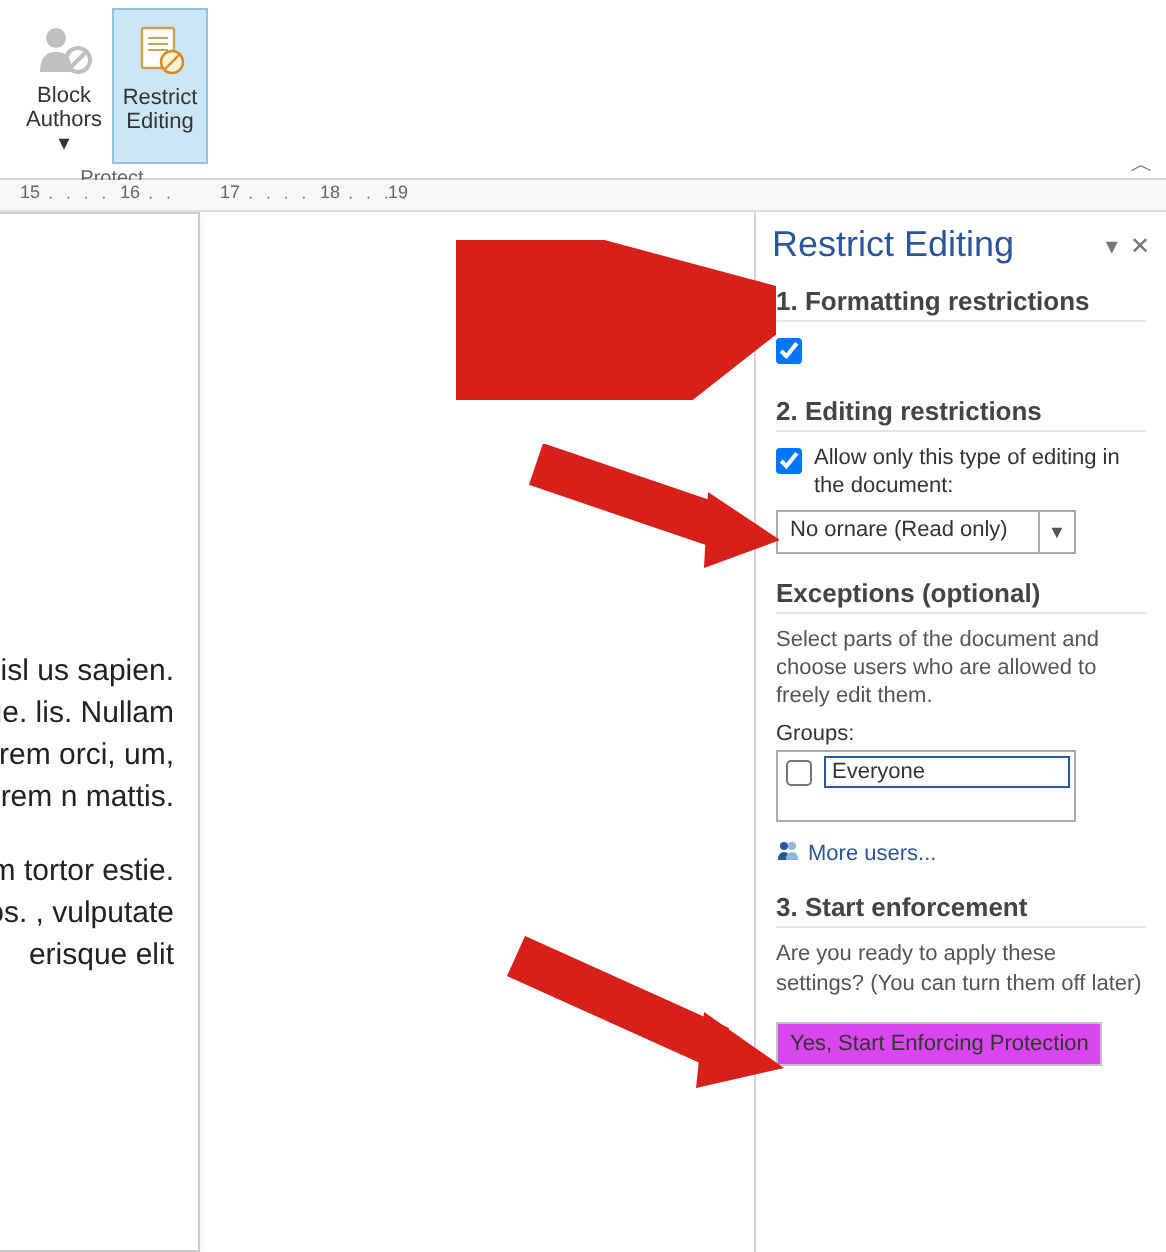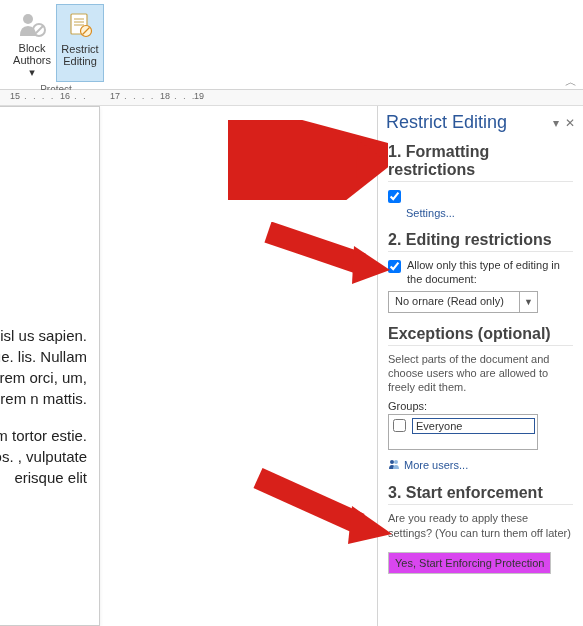--- a/index.html
+++ b/index.html
@@ -26,31 +26,31 @@
 .doc-text { font-family: "Times New Roman", serif; font-size: 15px; color: #222; line-height: 1.4; text-align: right; }
 .doc-text p { margin-bottom: 16px; }
 
 .pane { width: 206px; border-left: 1px solid #d4d4d4; background: #fff; padding: 0; position: relative; font-size: 11px; color: #333; }
 .pane-header { display: flex; align-items: center; justify-content: space-between; padding: 6px 8px 10px; }
 .pane-title { font-size: 18px; color: #2b579a; font-weight: 400; }
 .pane-header-ctrls { display: flex; gap: 6px; color: #777; }
 .pane-header-ctrls span { cursor: pointer; font-size: 12px; }
 
 .pane-section { padding: 0 10px 12px; }
-.pane-heading { font-weight: 700; color: #444; font-size: 16px; margin-bottom: 6px; border-bottom: 1px solid #e5e5e5; padding-bottom: 2px; }
+.pane-heading { font-weight: 700; color: #444; font-size: 13px; margin-bottom: 6px; border-bottom: 1px solid #e5e5e5; padding-bottom: 2px; }
 .pane-row { display: flex; align-items: flex-start; gap: 6px; margin-bottom: 4px; }
 .pane-row input[type=checkbox] { margin-top: 2px; }
 .pane-row label { flex: 1; line-height: 1.3; }
 .pane-link { color: #2b579a; cursor: pointer; margin-left: 18px; font-size: 11px; }
 .pane-select { display: flex; border: 1px solid #ababab; width: 150px; height: 22px; margin-left: 0; }
 .pane-select-text { flex: 1; padding: 3px 6px; }
 .pane-select-arrow { width: 18px; border-left: 1px solid #ababab; text-align: center; font-size: 9px; line-height: 20px; color: #555; }
 .pane-desc { color: #555; line-height: 1.3; margin-bottom: 6px; }
 .groups-box { border: 1px solid #ababab; width: 150px; height: 36px; padding: 2px; }
-.groups-item { display: flex; align-items: center; gap: 4px; }
+.groups-item { display: flex; align-items: flex-start; gap: 4px; }
 .groups-item input { margin: 2px; }
 .groups-item-text { background: #fff; border: 1px solid #2b579a; flex: 1; padding: 1px 3px; font-size: 11px; }
 .more-users { color: #2b579a; cursor: pointer; display: flex; align-items: center; gap: 4px; margin-top: 8px; font-size: 11px; }
 .enforce-btn { background: #d946ef; border: 1px solid #c3c3c3; padding: 4px 6px; cursor: pointer; font-size: 11px; color: #333; margin-top: 6px; }
 
 .arrow { position: absolute; pointer-events: none; z-index: 10; }
 </style>
 </head>
 <body>
 
@@ -117,21 +117,20 @@
         <span>▾</span>
         <span>✕</span>
       </div>
     </div>
 
     <div class="pane-section">
       <div class="pane-heading">1. Formatting restrictions</div>
       <div class="pane-row">
         <input type="checkbox" checked="" style="">
       </div>
-      <div class="pane-link">Settings...</div>
     </div>
 
     <div class="pane-section">
       <div class="pane-heading">2. Editing restrictions</div>
       <div class="pane-row">
         <input type="checkbox" checked="" style="">
         <label>Allow only this type of editing in the document:</label>
       </div>
       <div class="pane-select">
         <div class="pane-select-text">No ornare (Read only)</div>

